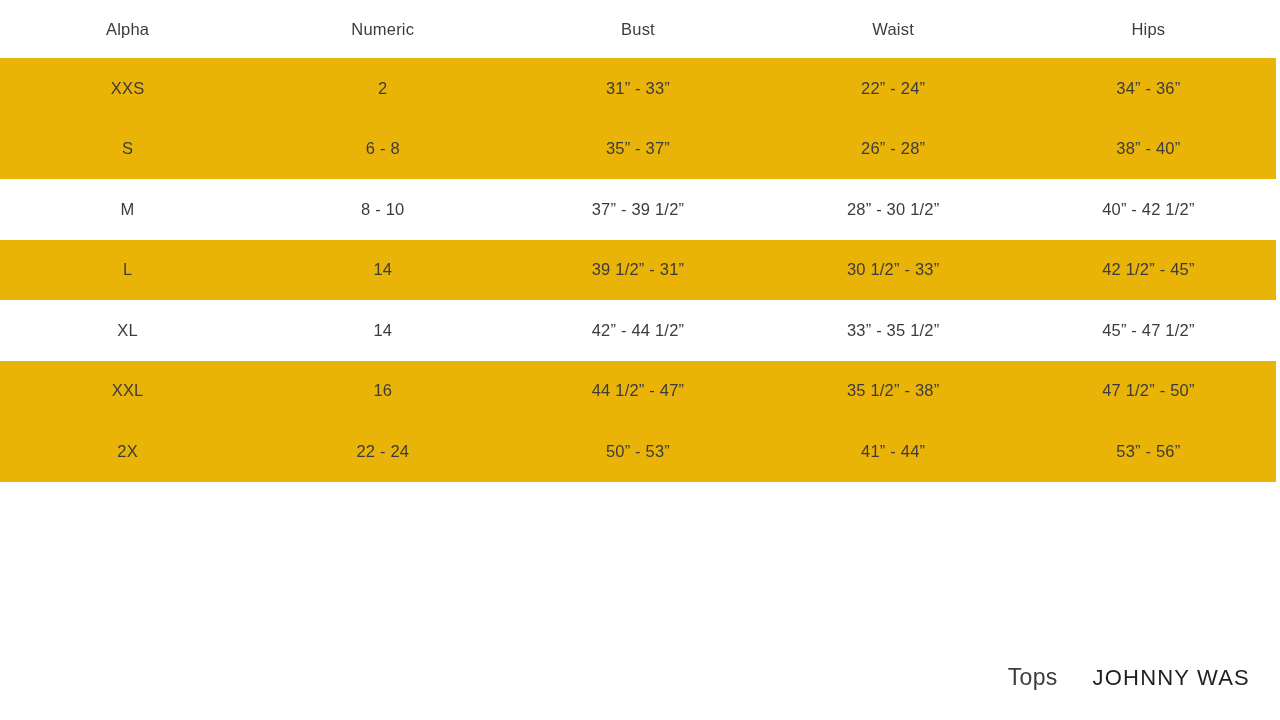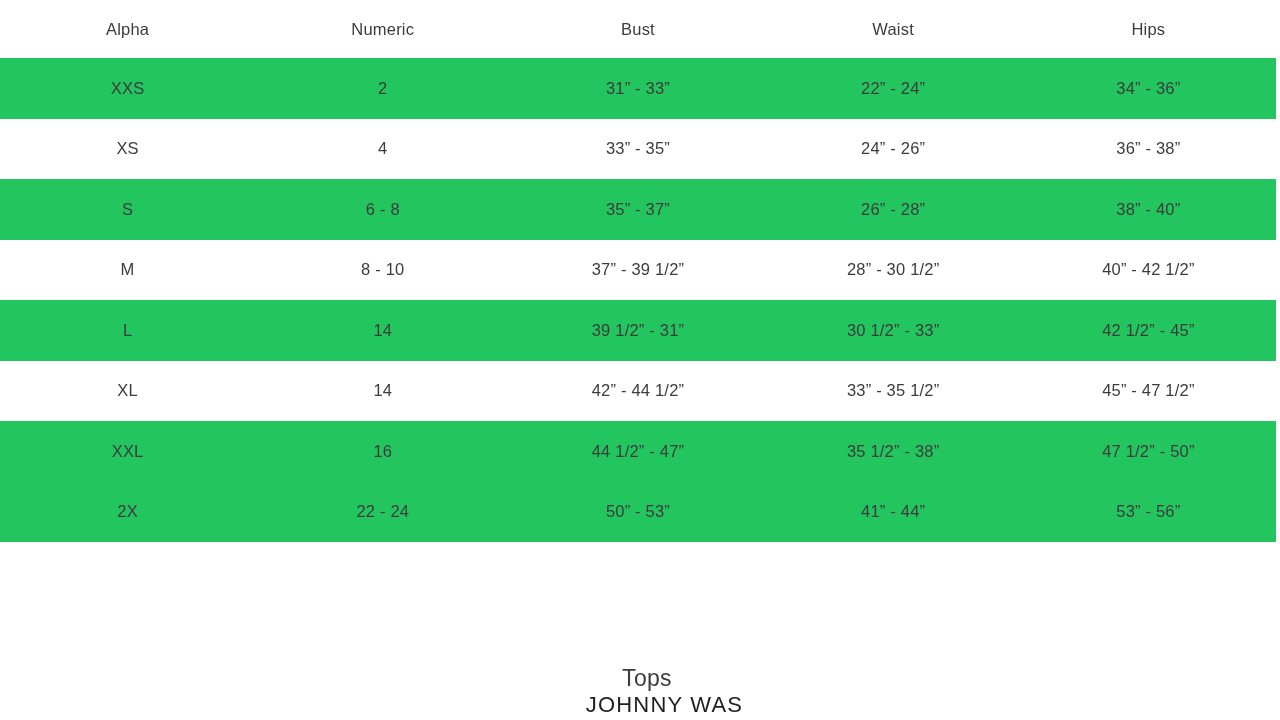--- a/index.html
+++ b/index.html
@@ -34,38 +34,37 @@
     padding: 0;
     height: 60.5px;
     vertical-align: middle;
     letter-spacing: 0.2px;
   }
   table.size-table thead th {
     height: 58px;
     color: #3c3c3c;
   }
   tbody tr.alt td {
-    background: #22c55e;
+    background: #eab308;
   }
   tbody tr td:first-child,
   thead th:first-child {
     
   }
   .footer {
     position: absolute;
     left: 0;
     right: 0;
-    bottom: 0;
+    bottom: 10px;
     height: 55px;
     display: flex;
     align-items: center;
-    justify-content: space-between;
+    justify-content: flex-end;
     padding: 0 26px 10px 44px;
     box-sizing: border-box;
-    flex-direction: column;
   }
   .footer-title {
     font-size: 23px;
     color: #3c3c3c;
     letter-spacing: 0.3px;
   }
   .brand {
     font-size: 22px;
     color: #1f1f1f;
     letter-spacing: 1.2px;
@@ -88,27 +87,20 @@
         <th>Hips</th>
       </tr>
     </thead>
     <tbody>
       <tr class="alt">
         <td>XXS</td>
         <td>2</td>
         <td>31” - 33”</td>
         <td>22” - 24”</td>
         <td>34” - 36”</td>
-      </tr>
-      <tr>
-        <td>XS</td>
-        <td>4</td>
-        <td>33” - 35”</td>
-        <td>24” - 26”</td>
-        <td>36” - 38”</td>
       </tr>
       <tr class="alt">
         <td>S</td>
         <td>6 - 8</td>
         <td>35” - 37”</td>
         <td>26” - 28”</td>
         <td>38” - 40”</td>
       </tr>
       <tr>
         <td>M</td>

